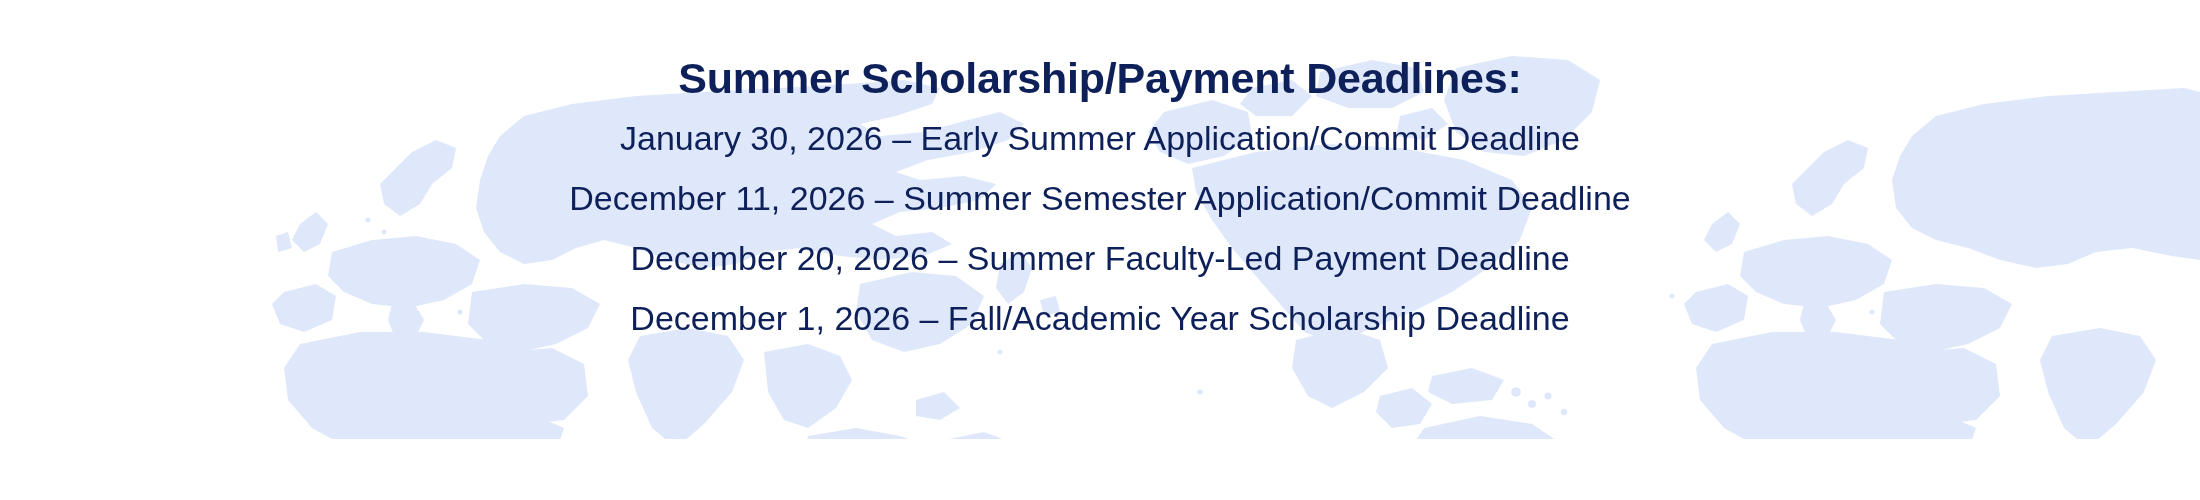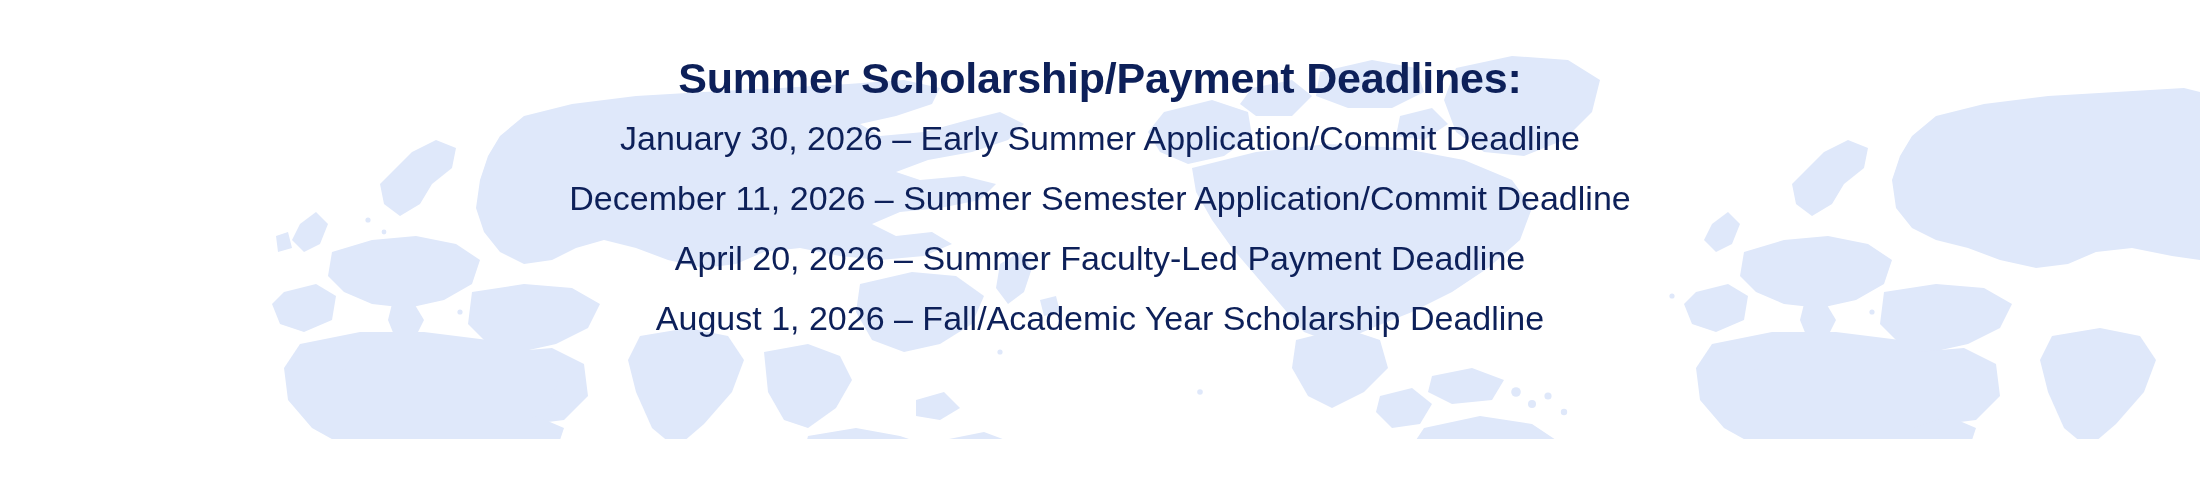--- a/index.html
+++ b/index.html
@@ -248,18 +248,18 @@
 
   <div id="content">
 
     <div id="deadlines-title">Summer Scholarship/Payment Deadlines:</div>
 
     <div class="deadline-line">January 30, 2026 – Early Summer Application/Commit Deadline</div>
 
     <div class="deadline-line">December 11, 2026 – Summer Semester Application/Commit Deadline</div>
 
 
-    <div class="deadline-line">April 20, 2026 – Summer Faculty-Led Payment Deadline</div>
-
-    <div class="deadline-line">August 1, 2026 – Fall/Academic Year Scholarship Deadline</div>
+    <div class="deadline-line">December 20, 2026 – Summer Faculty-Led Payment Deadline</div>
+
+    <div class="deadline-line">December 1, 2026 – Fall/Academic Year Scholarship Deadline</div>
 
   </div>
 </div>
 
 </body></html>

